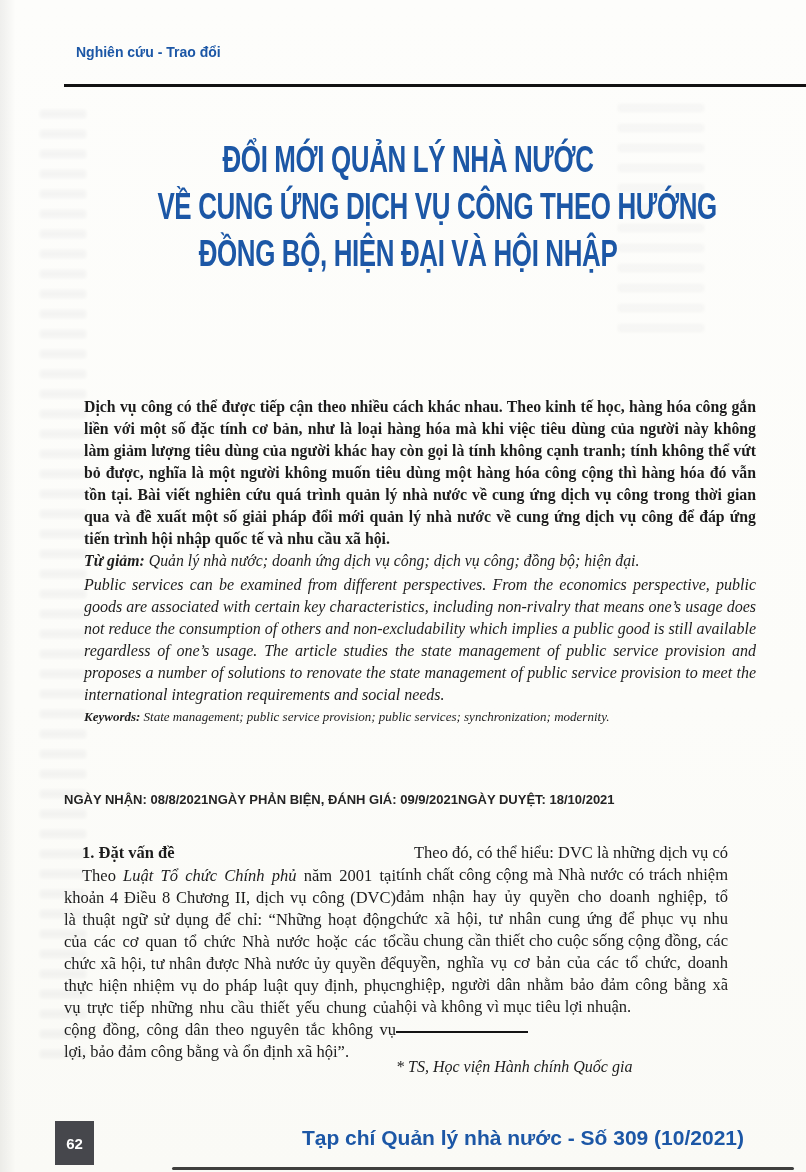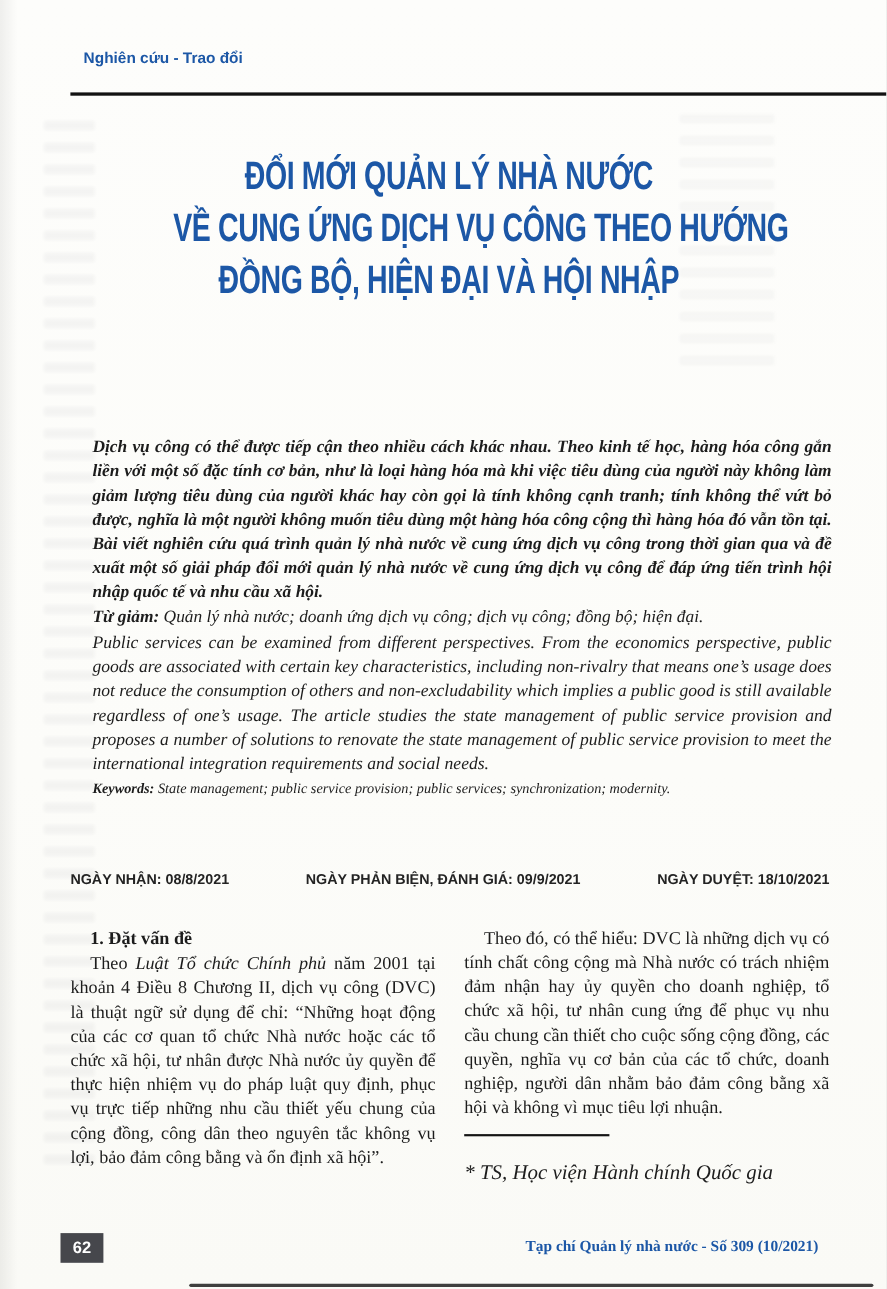--- a/index.html
+++ b/index.html
@@ -61,62 +61,62 @@
     font-weight:bold; font-size:15px; letter-spacing:1.6px;
     color:#2a2a2a;
   }
   .author-line sup { font-size:10px; letter-spacing:0; }
   
   .abstract-section {
     position:absolute; left:84px; right:50px; top:396px;
     text-align:justify;
   }
   .abstract-vi {
-    font-style:italic; font-weight:bold;
+    font-weight:bold;
     font-size:15.8px; line-height:22px;
   }
   .keywords-line { font-style:italic; font-size:15.8px; line-height:22px; }
   .keywords-line .kw-label { font-weight:bold; }
   .abstract-en {
     margin-top:2px;
     font-style:italic; font-size:16px; line-height:22px;
   }
   .keywords-en { font-size:13px; }
   
   .dates-row {
     position:absolute; left:64px; right:52px; top:792px;
-    display:flex; justify-content:space-between; align-items:baseline;
+    display:flex; align-items:baseline;
     font-family:"Liberation Sans", sans-serif;
     font-weight:bold; font-size:13px; color:#232323;
     white-space:nowrap;
   }
   
   .columns {
     position:absolute; left:64px; right:52px; top:842px;
-    display:flex; gap:26px;
+    display:flex; 
   }
   .col { width:332px; text-align:justify; font-size:16.5px; line-height:22px; }
   .section-heading { font-weight:bold; text-indent:18px; margin-bottom:1px; }
   .body-para { text-indent:18px; }
   .italic { font-style:italic; }
   .footnote-rule { width:132px; height:2px; background:#141414; margin:13px 0 8px 0; }
-  .footnote { font-style:italic; font-size:19px; text-indent:0;margin-top:23px; }
+  .footnote { font-style:italic; font-size:16px; text-indent:0;margin-top:23px; }
   
   .page-number-box {
     position:absolute; left:55px; top:1121px;
-    width:39px; height:27px;
+    width:39px; height:44px;
     background:#46474c; color:#fff;
     display:flex; align-items:center; justify-content:center;
     font-family:"Liberation Sans", sans-serif;
     font-weight:bold; font-size:15px;
   }
   .journal-line {
     position:absolute; right:62px; top:1126px;
-    font-family:Liberation Serif, serif;
-    font-weight:bold; font-size:14px; color:#1c57a6;
+    font-family:Liberation Sans, sans-serif;
+    font-weight:bold; font-size:21px; color:#1c57a6;
   }
 </style>
 </head>
 <body>
 
 <div class="page">
 
   <div class="edge-shade-left"></div>
   <div class="bleed bleed-left"></div>
   <div class="bleed bleed-right"></div>

